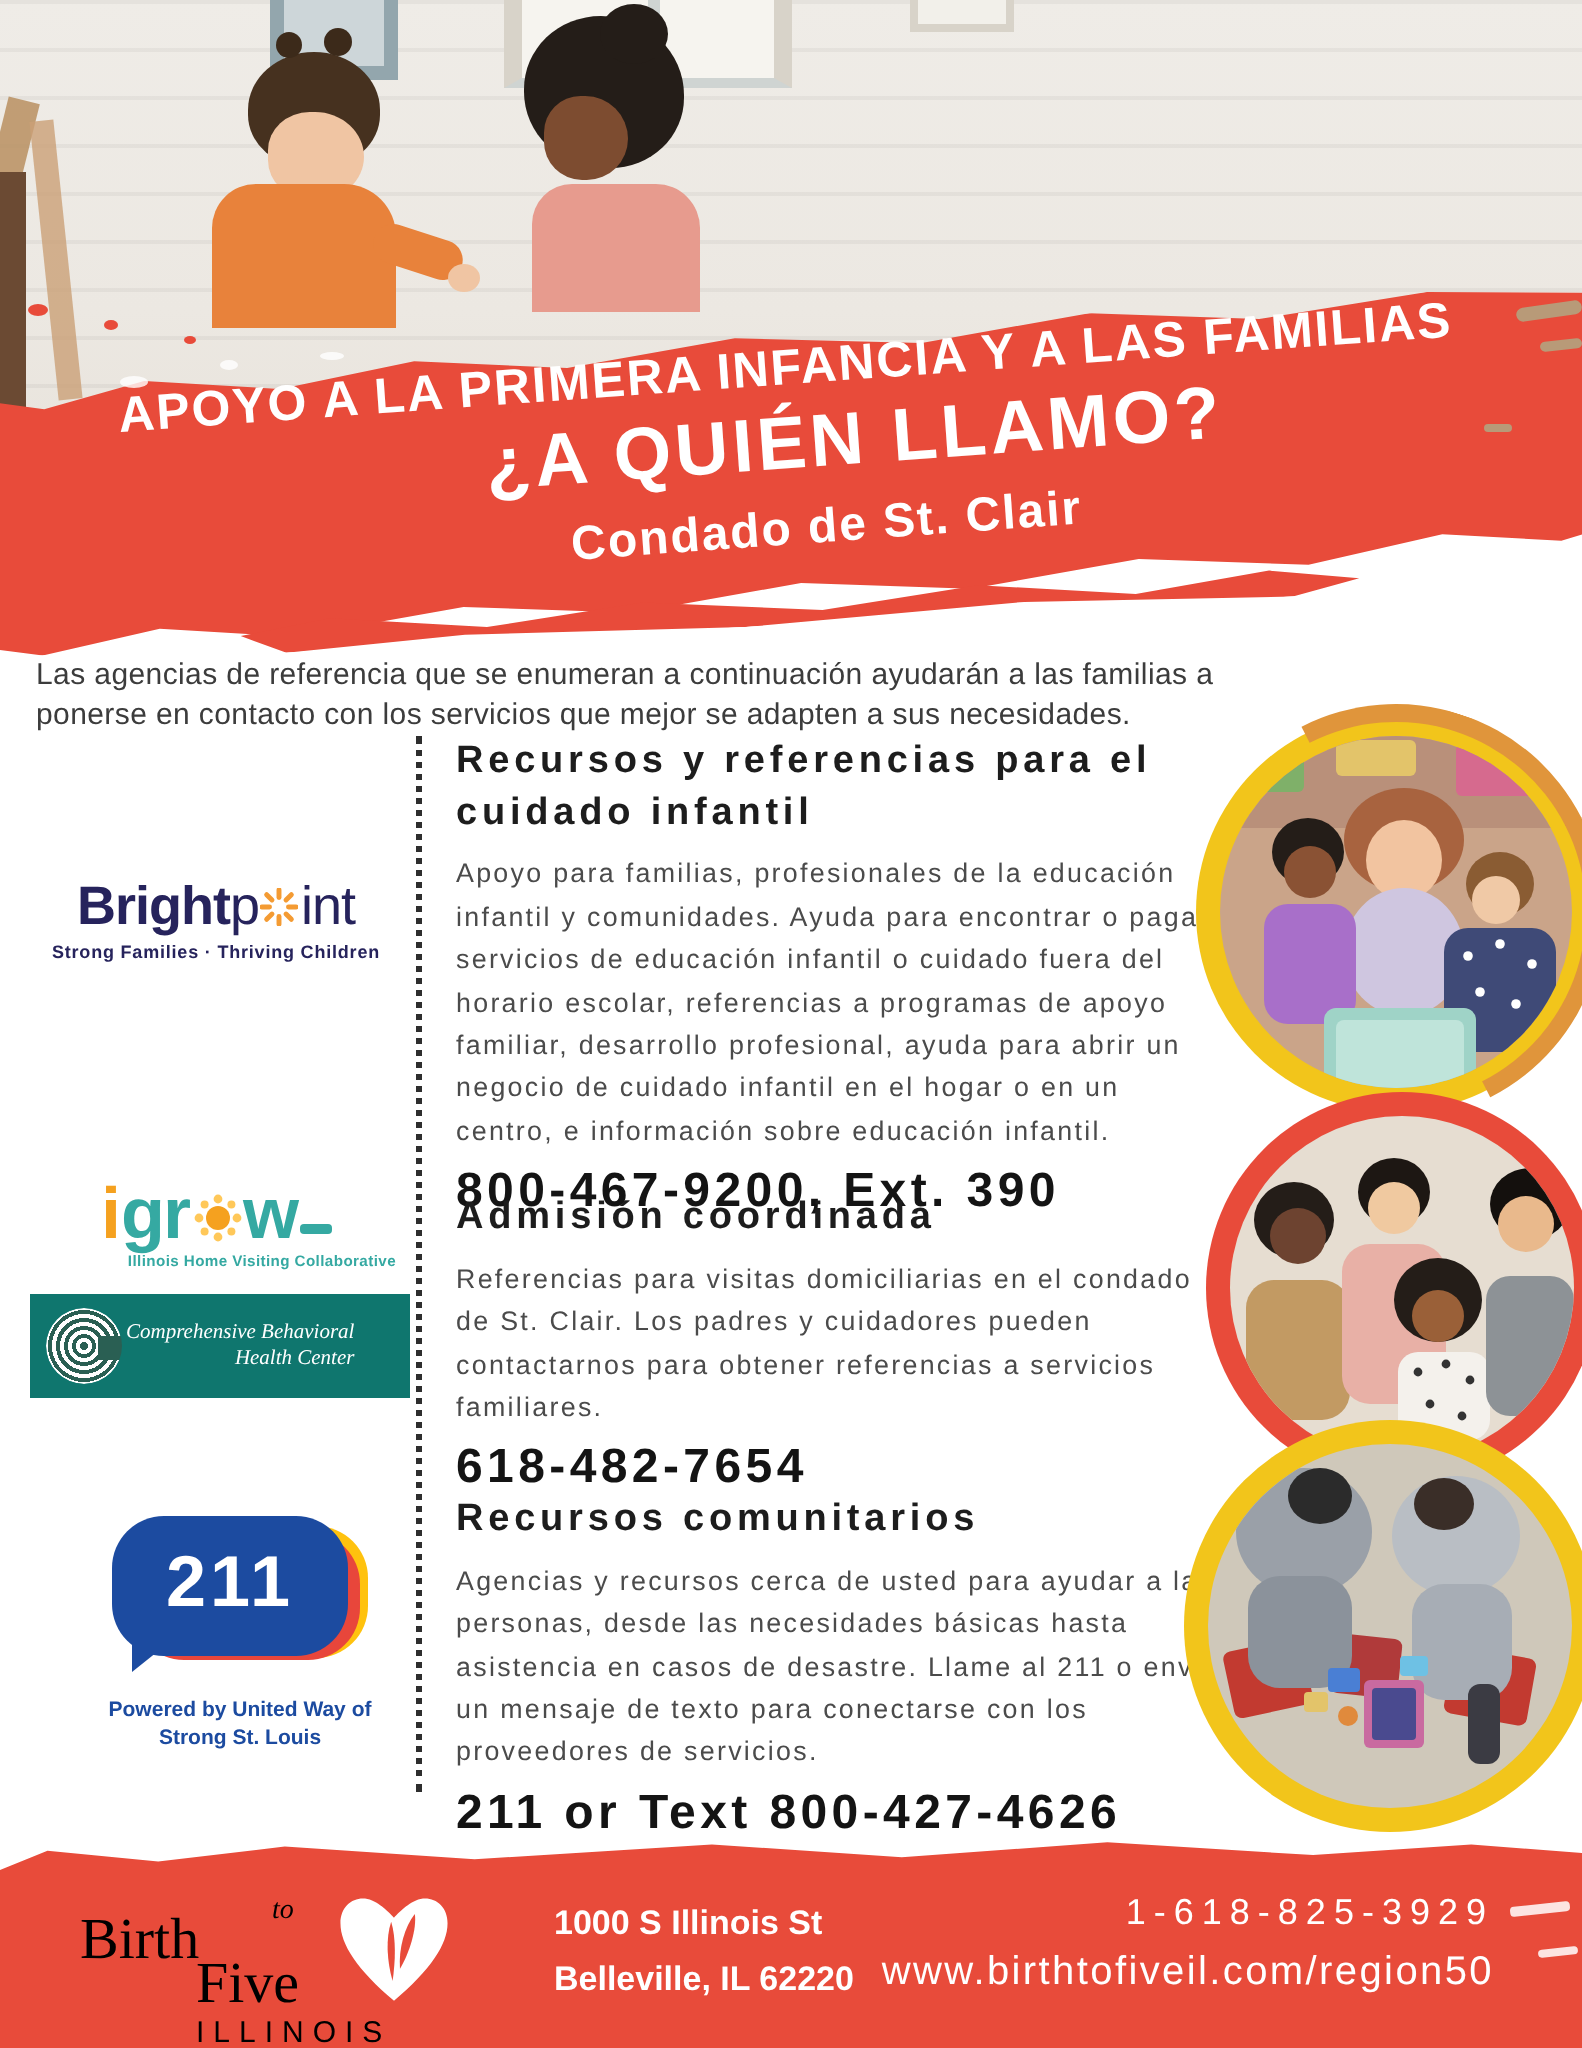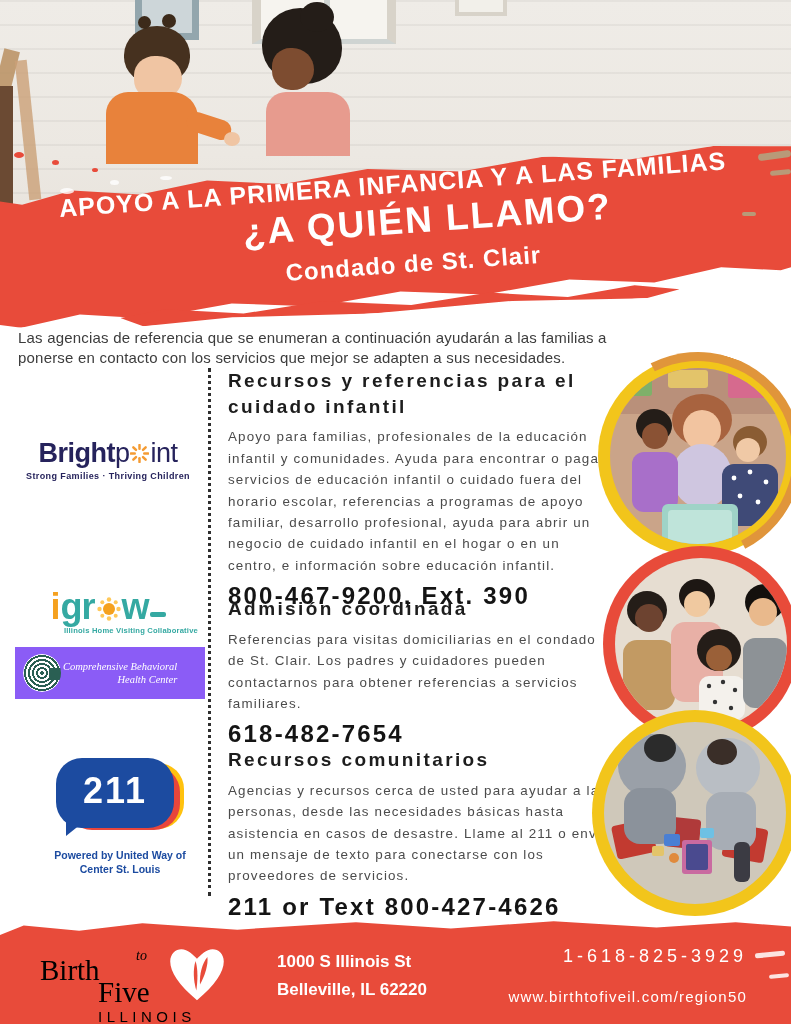--- a/index.html
+++ b/index.html
@@ -90,21 +90,21 @@
 
   .ig-logo { position:absolute; left:18px; top:586px; width:180px; }
   .ig-row { display:flex; align-items:center; justify-content:center; }
   .ig-i { font-size:36px; font-weight:bold; color:#f5a11f; }
   .ig-gr { font-size:36px; font-weight:bold; color:#35a9a2; letter-spacing:-1px; }
   .ig-sun { width:26px; height:26px; margin:4px 0 0 1px; }
   .ig-w { font-size:36px; font-weight:bold; color:#35a9a2; letter-spacing:-1px; }
   .ig-dash { width:16px; height:5px; background:#35a9a2; margin:14px 0 0 1px; border-radius:2px; }
   .ig-tag { font-size:7.6px; font-weight:bold; color:#35a9a2; text-align:right; margin-top:-2px; letter-spacing:0.2px; }
 
-  .cbhc { position:absolute; left:15px; top:647px; width:190px; height:52px; background:#8b5cf6;
+  .cbhc { position:absolute; left:15px; top:647px; width:190px; height:52px; background:#0f766e;
     display:flex; align-items:center; padding:4px 6px 4px 8px; }
   .cbhc-ring { flex:0 0 38px; width:38px; height:38px; border-radius:50%;
     background:repeating-radial-gradient(circle at 50% 50%, #2a5f53 0 2px, #ffffff 2px 4px); 
     -webkit-mask:radial-gradient(circle, black 98%, transparent 100%); position:relative; }
   .cbhc-ring::after { content:""; position:absolute; right:-2px; top:14px; width:14px; height:12px; background:#2a5f53; }
   .cbhc-text { font-family:"Liberation Serif", serif; font-style:italic; color:#ffffff;
     font-size:10.5px; line-height:1.25; margin-left:2px; }
   .cbhc-text .l2 { text-align:right; }
 
   .two11 { position:absolute; left:42px; top:758px; width:156px; text-align:center; }
@@ -136,21 +136,21 @@
   .b5-logo { position:absolute; left:40px; top:24px; width:200px; height:78px; color:#000000; }
   .b5-birth { position:absolute; left:0; top:12px; font-family:"Liberation Serif", serif; font-size:29px; }
   .b5-to { position:absolute; left:96px; top:6px; font-family:"Liberation Serif", serif; font-style:italic; font-size:14px; }
   .b5-five { position:absolute; left:58px; top:34px; font-family:"Liberation Serif", serif; font-size:29px; }
   .b5-illinois { position:absolute; left:58px; top:66px; font-size:15px; letter-spacing:4.5px; }
   .b5-heart { position:absolute; left:126px; top:2px; width:62px; height:62px; }
 
   .footer-addr { position:absolute; left:277px; top:30px; color:#ffffff; font-size:17px; line-height:1.65; font-weight:bold; }
   .footer-contact { position:absolute; right:44px; top:28px; color:#ffffff; text-align:right; }
   .footer-phone { font-size:18px; font-weight:normal; letter-spacing:4px; }
-  .footer-web { font-size:15px; letter-spacing:1.2px; margin-top:21px; }
+  .footer-web { font-size:20px; letter-spacing:1.2px; margin-top:8px; }
 </style>
 </head>
 <body>
 
 <div class="page">
 
   <div class="hero-photo">
     <div class="window1"></div>
     <div class="window2">
         <div class="window2-mullion"></div>
@@ -265,21 +265,21 @@
   <div class="two11">
     <div class="bubble-wrap">
       <div class="bubble-yellow"></div>
       <div class="bubble-red"></div>
       <div class="bubble-blue"></div>
       <div class="bubble-tail"></div>
       <div class="bubble-num">211</div>
     </div>
     <div class="two11-tag">
       <div>Powered by United Way of</div>
-      <div>Center St. Louis</div>
+      <div>Strong St. Louis</div>
     </div>
   </div>
 
   <div class="pc pc1">
     <div class="pc-inner">
       <svg viewBox="0 0 176 176">
         <rect width="176" height="176" fill="#caa489"></rect>
         <rect x="0" y="0" width="176" height="46" fill="#b9907a"></rect>
         <rect x="8" y="6" width="34" height="22" fill="#7fb069" rx="3"></rect>
         <rect x="118" y="4" width="44" height="26" fill="#d66a8e" rx="3"></rect>

